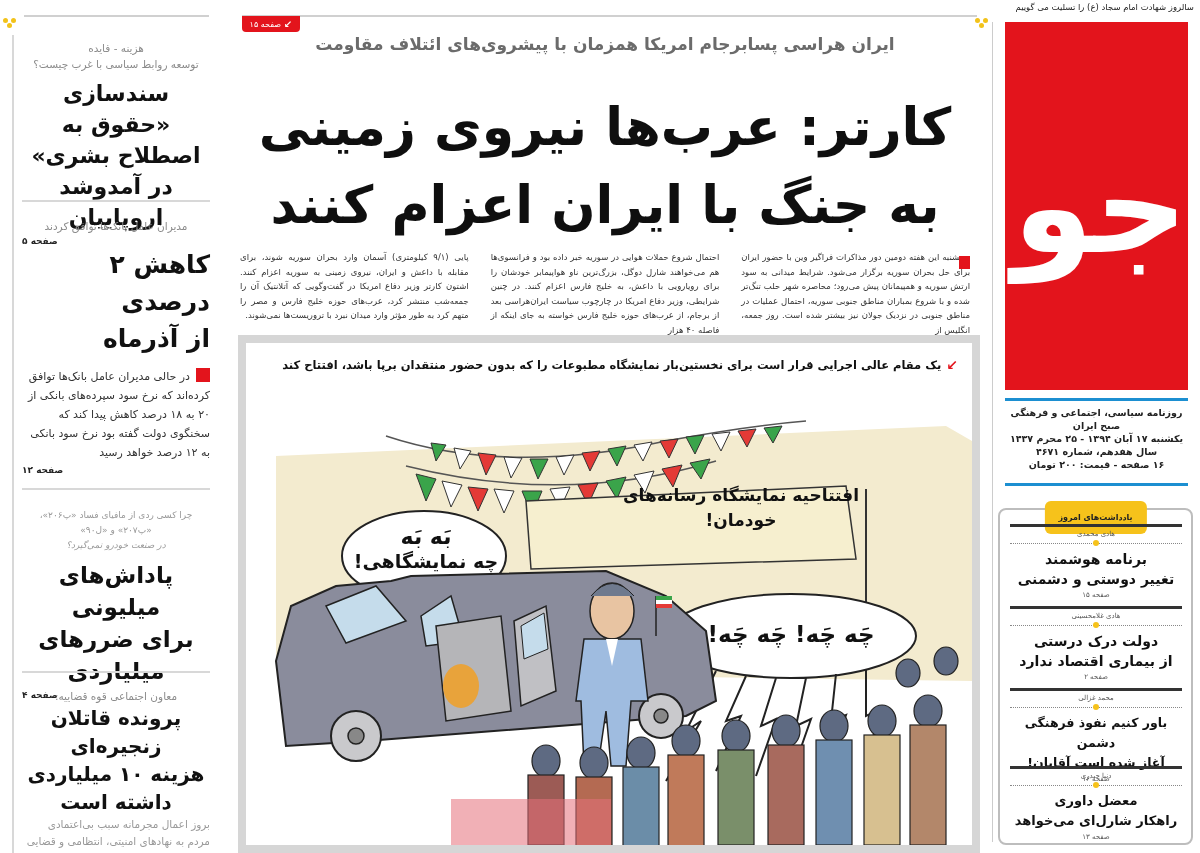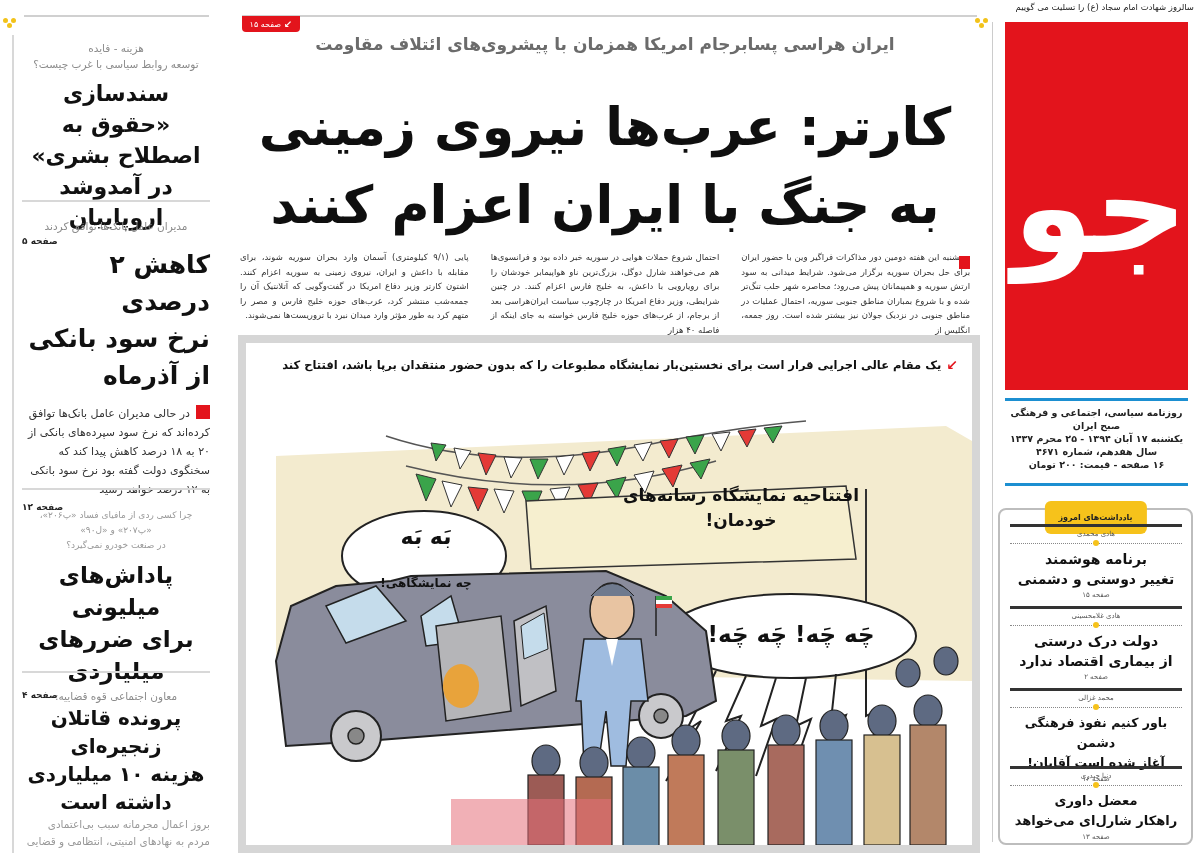--- a/index.html
+++ b/index.html
@@ -86,33 +86,32 @@
       <div>در آمدوشد اروپاییان</div>
     </div>
     <div class="page-ref">صفحه ۵</div>
   </div>
   <div class="left-sep" style="top:200px;"></div>
 
   <div class="left-story" style="top:218px;">
     <div class="kicker">مدیران عامل بانک‌ها توافق کردند</div>
     <div class="headline" style="margin-top:12px;font-size:25px;line-height:37px;text-align:right;">
       <div>کاهش ۲ درصدی</div>
-      <div>نرخ سود بانکی</div>
       <div>از آذرماه</div>
     </div>
     <div class="body" style="margin-top:10px;">
       <span class="red-sq"></span><span>در حالی مدیران عامل بانک‌ها توافق کرده‌اند که نرخ سود سپرده‌های بانکی از ۲۰ به ۱۸ درصد کاهش پیدا کند که سخنگوی دولت گفته بود نرخ سود بانکی به ۱۲ درصد خواهد رسید</span>
     </div>
     <div class="page-ref">صفحه ۱۲</div>
   </div>
   <div class="left-sep" style="top:488px;"></div>
 
   <div class="left-story" style="top:508px;">
     <div class="sub-body" style="font-size:9px;line-height:15px;">چرا کسی ردی از مافیای فساد «پ۲۰۶»، «پ۲۰۷» و «ل۹۰»</div>
-    <div class="sub-body" style="font-size:9px;line-height:15px;">در صنعت خودرو نمی‌گیرد؟</div>
+    <div class="sub-body" style="font-size:9px;line-height:15px;font-style:italic;">در صنعت خودرو نمی‌گیرد؟</div>
     <div class="headline" style="margin-top:6px;font-size:23px;line-height:32px;">
       <div>پاداش‌های میلیونی</div>
       <div>برای ضررهای</div>
       <div>میلیاردی</div>
     </div>
     <div class="page-ref">صفحه ۴</div>
   </div>
   <div class="left-sep" style="top:671px;"></div>
 
   <div class="left-story" style="top:688px;">
@@ -264,21 +263,21 @@
 
         <rect x="205" y="418" width="160" height="50" fill="#e5707a" opacity="0.55"></rect>
       </svg>
 
       <div class="bubble-text" style="left:350px;top:140px;width:290px;font-size:17px;line-height:25px;">
         <div>افتتاحیه نمایشگاه رسانه‌های</div>
         <div>خودمان!</div>
       </div>
       <div class="bubble-text" style="left:100px;top:180px;width:160px;">
         <div style="font-size:22px;line-height:28px;">بَه بَه</div>
-        <div style="font-size:12px;line-height:20px;margin-top:22px;">چه نمایشگاهی!</div>
+        <div style="font-size:19px;line-height:20px;">چه نمایشگاهی!</div>
       </div>
       <div class="bubble-text" style="left:425px;top:278px;width:240px;font-size:23px;">چَه چَه! چَه چَه!</div>
     </div>
   </div>
 </div>
 
 <div id="right-col">
   <div class="slogan">سالروز شهادت امام سجاد (ع) را تسلیت می گوییم</div>
   <div class="right-vline"></div>
   <div class="masthead">

